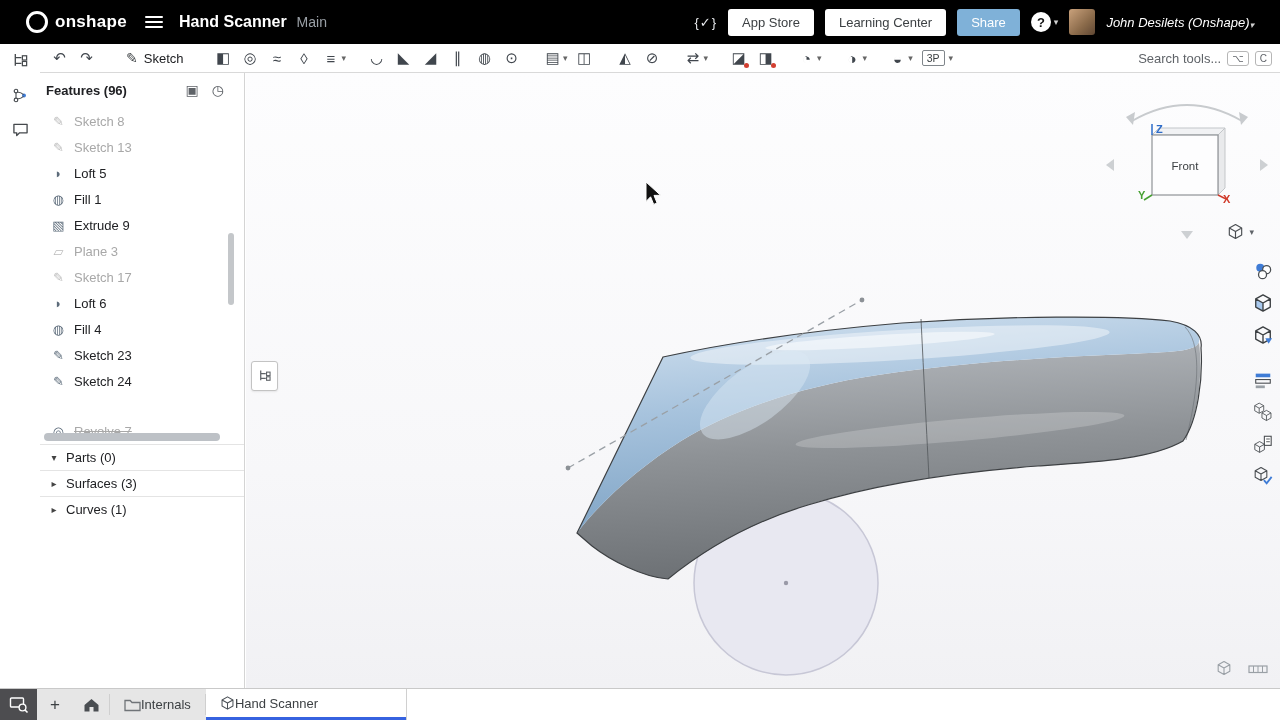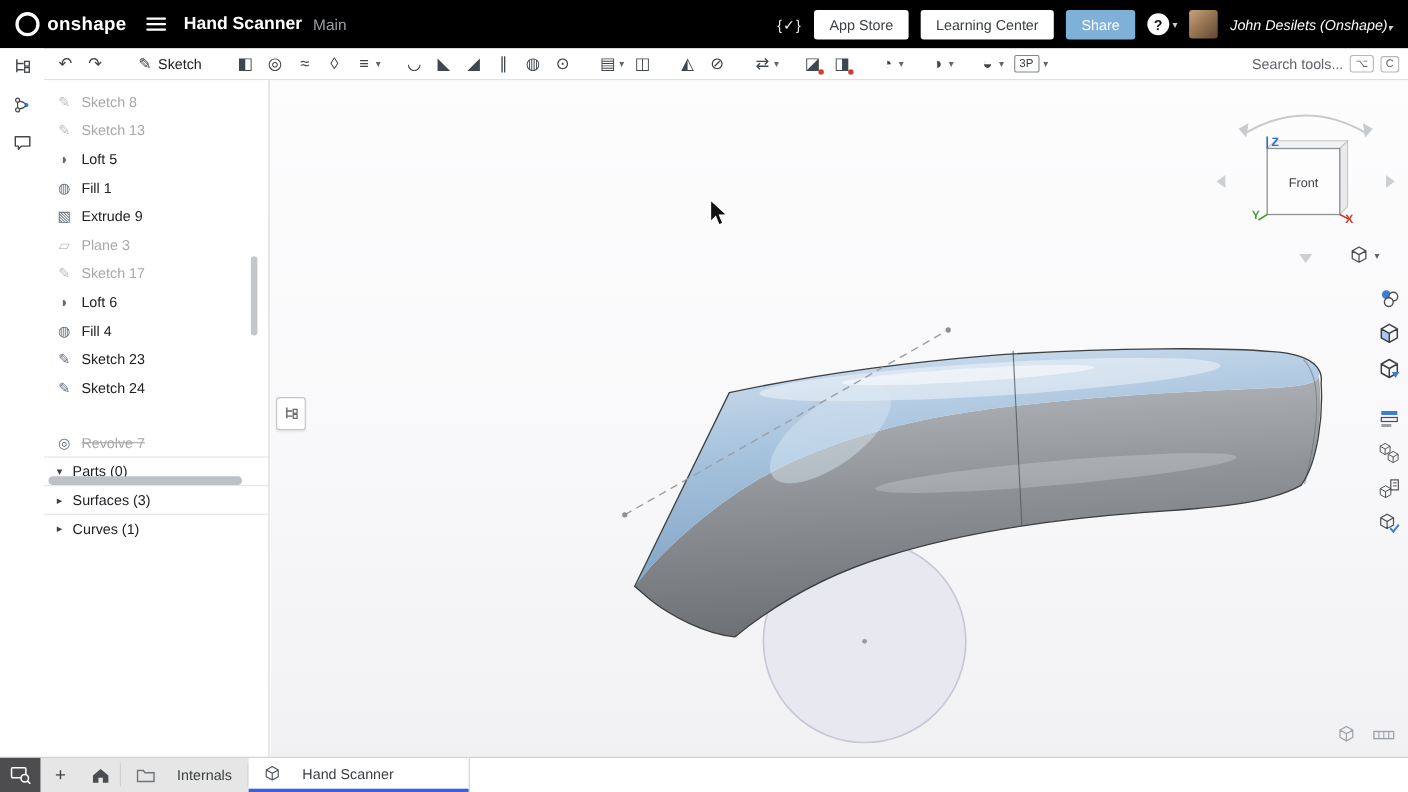--- a/index.html
+++ b/index.html
@@ -1,21 +1,21 @@
 <!DOCTYPE html>
 <html><head>
 <meta charset="utf-8">
 <style>
   html,body{margin:0;padding:0;}
   .app{position:relative;width:1280px;height:720px;overflow:hidden;background:#fff;
        font-family:"Liberation Sans",sans-serif;-webkit-font-smoothing:antialiased;color:#202124;}
 
   
   .header{position:absolute;top:0;left:0;right:0;height:44px;background:#000;display:flex;
-          align-items:center;color:#fff;padding:0 14px;box-sizing:border-box;}
+          align-items:center;color:#fff;padding:0 26px;box-sizing:border-box;}
   .logo{display:flex;align-items:center;gap:7px;margin-right:14px;}
   .logo-mark{width:16px;height:16px;border:3px solid #fff;border-radius:50%;}
   .logo-text{font-size:17px;font-weight:700;letter-spacing:.3px;}
   .hamburger{width:18px;height:13px;display:flex;flex-direction:column;justify-content:space-between;
              margin:0 16px 0 4px;cursor:pointer;}
   .hamburger span{display:block;height:2.4px;background:#fff;border-radius:1px;}
   .doc-title{font-size:16px;font-weight:600;}
   .doc-workspace{font-size:14px;color:#9aa0a6;margin-left:10px;}
   .hdr-right{margin-left:auto;display:flex;align-items:center;gap:11px;}
   .dev-badge{color:#e8eaed;font-size:13px;letter-spacing:1px;cursor:pointer;}
@@ -89,21 +89,21 @@
   .dock-sep{height:13px;}
   .corner{position:absolute;bottom:8px;right:12px;display:flex;gap:16px;align-items:center;}
 
   
   .tabbar{position:absolute;left:0;right:0;bottom:0;height:32px;background:#fff;border-top:1px solid #c9c9c9;
           display:flex;box-sizing:border-box;}
   .tb-search{width:37px;background:#4d4d50;display:flex;align-items:center;justify-content:center;cursor:pointer;flex:0 0 auto;}
   .tb-gray{display:flex;align-items:stretch;background:#e6e6e6;border-right:1px solid #d0d0d0;flex:0 0 auto;}
   .tb-btn{width:36px;display:flex;align-items:center;justify-content:center;font-size:17px;color:#3c4043;cursor:pointer;}
   .tb-sep{width:1px;background:#cfcfcf;margin:5px 0;}
-  .tb-tab{display:flex;align-items:center;gap:20px;padding:0 14px;font-size:13px;color:#3c4043;cursor:pointer;box-sizing:border-box;}
+  .tb-tab{display:flex;align-items:center;gap:0;padding:0 14px;font-size:13px;color:#3c4043;cursor:pointer;box-sizing:border-box;}
   .tb-tab.active{background:#fff;border-bottom:3px solid #3662e0;width:200px;}
 </style>
 </head>
 <body>
 
 <div class="app">
 
   <svg width="0" height="0" style="position:absolute" aria-hidden="true">
     <defs>
       <g id="cubeg">
@@ -219,20 +219,27 @@
         </svg>
     </span>
     <span class="ls-btn">
       <svg width="17" height="16" viewBox="0 0 18 17" style="color:#45494d">
           <path d="M2,2.5 H16 V11.5 H8 L5,14.5 V11.5 H2 Z" fill="none" stroke="currentColor" stroke-width="1.4" stroke-linejoin="round"></path>
         </svg>
     </span>
   </div>
 
   <div class="fpanel">
+    <div class="fp-head">
+      <span class="fp-title">Features (96)</span>
+      <span class="fp-hicons">
+        <span>▣</span>
+        <span>◷</span>
+      </span>
+    </div>
 
     <div class="fp-list">
       <div class="fp-row sup">
           <span class="fic">✎</span>
           <span class="fl">Sketch 8</span>
         </div>
       <div class="fp-row sup">
           <span class="fic">✎</span>
           <span class="fl">Sketch 13</span>
         </div>

